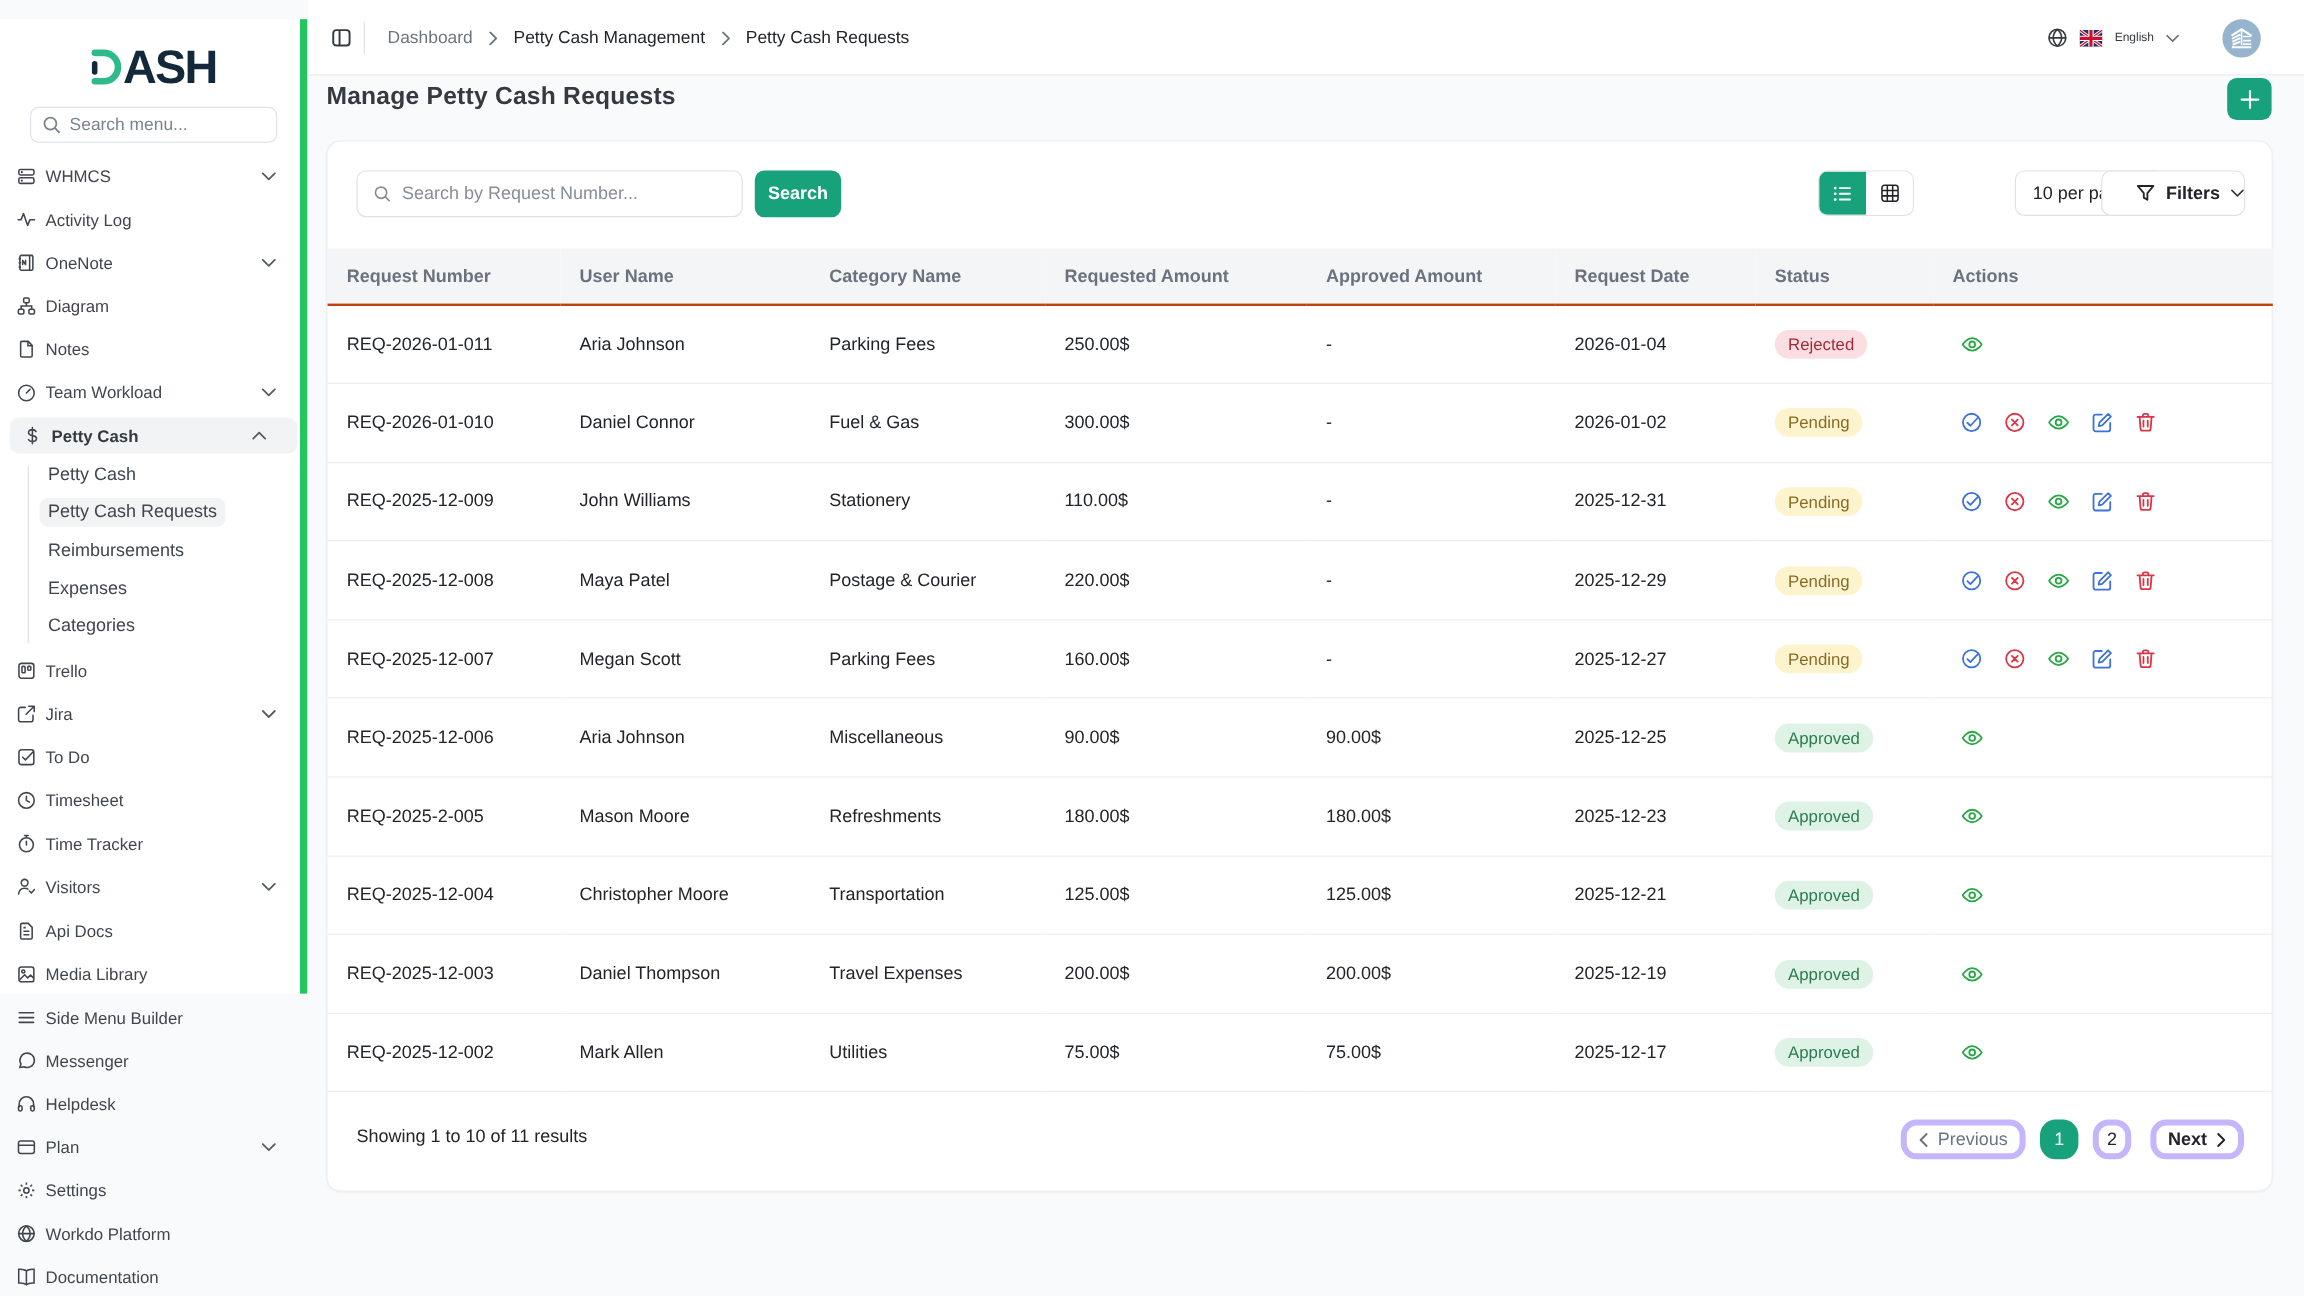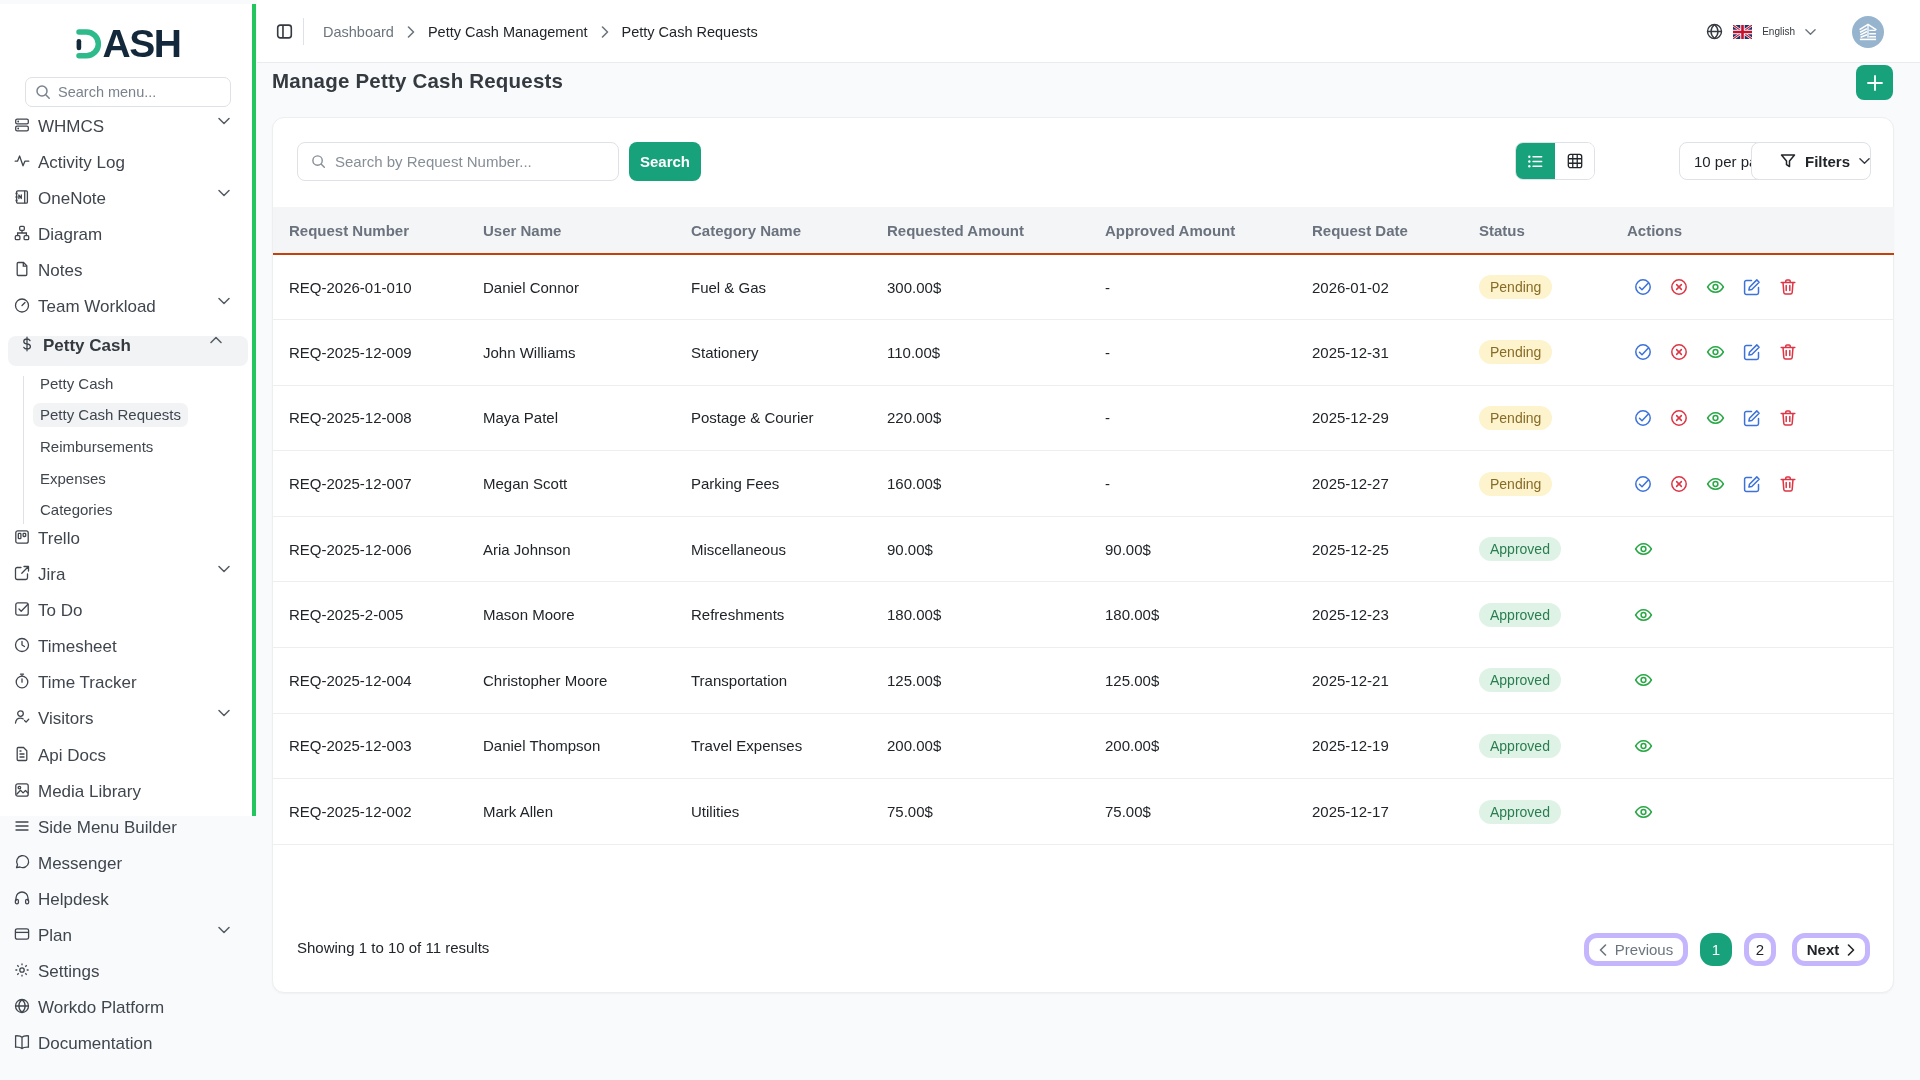--- a/index.html
+++ b/index.html
@@ -1,24 +1,24 @@
 <!DOCTYPE html>
 <html><head>
 <meta charset="utf-8">
 <style>
 * { margin:0; padding:0; box-sizing:border-box; }
 html,body { width:1920px; height:1080px; overflow:hidden; font-family:"Liberation Sans", sans-serif; background:#f9fafb; color:#212529; }
 svg { display:block; }
 
 
-#sidebar { position:absolute; left:0; top:4px; width:256px; height:812px; background:#fff; border-right:4px solid #22c55e; }
+#sidebar { position:absolute; left:0; top:16px; width:256px; height:812px; background:#fff; border-right:6px solid #22c55e; }
 #logo { position:absolute; left:0; top:15px; width:256px; height:44px; display:flex; align-items:center; justify-content:center; }
 #searchmenu { position:absolute; left:25px; top:73px; width:206px; height:30px; border:1px solid #dee2e6; border-radius:7px; display:flex; align-items:center; padding-left:9px; gap:7px; color:#7a838d; font-size:14.5px; }
 #nav { position:absolute; left:0; top:113px; width:256px; }
-.nitem { height:36.05px; display:flex; align-items:flex-start; padding-left:14px; gap:8px; font-size:17px; color:#40464e; position:relative; }
+.nitem { height:36.05px; display:flex; align-items:center; padding-left:14px; gap:8px; font-size:14px; color:#40464e; position:relative; }
 .nitem .chev { position:absolute; right:26px; color:#555c64; }
 .nitem.group-active { background:#f1f3f5; border-radius:8px; margin:3px 8px; height:30px; padding-left:11px; font-weight:bold; color:#343a40; }
 .sub { position:relative; }
 .subline { position:absolute; left:23px; top:9px; bottom:2px; width:1px; background:#dee2e6; }
 .sitem { height:31.7px; display:flex; align-items:center; padding-left:33px; font-size:15px; color:#40464e; }
 .sub { margin-top:-2px; margin-bottom:3.5px; }
 .sitem .pill { padding:3.5px 7px; border-radius:7px; }
 .sitem.active .pill { background:#f1f3f5; }
 .icn { width:16px; height:16px; color:#40464e; flex:0 0 16px; }
 
@@ -403,20 +403,37 @@
             <th>Category Name</th>
             <th>Requested Amount</th>
             <th>Approved Amount</th>
             <th>Request Date</th>
             <th>Status</th>
             <th>Actions</th>
           </tr>
         </thead>
       <tbody id="tbody">
           <tr>
+            <td>REQ-2026-01-011</td>
+            <td>Aria Johnson</td>
+            <td>Parking Fees</td>
+            <td>250.00$</td>
+            <td>-</td>
+            <td>2026-01-04</td>
+            <td><span class="badge b-rej">Rejected</span></td>
+            <td>
+              <div class="acts" style="padding-left:7px">
+                <svg width="19" height="18" viewBox="0 0 19 18" fill="none" stroke="#28a745" stroke-width="1.5">
+                  <path d="M1.6 9S4.7 3.8 9.5 3.8 17.4 9 17.4 9s-3.1 5.2-7.9 5.2S1.6 9 1.6 9z" stroke-linejoin="round"></path>
+                  <circle cx="9.5" cy="9" r="2.4"></circle>
+                </svg>
+              </div>
+            </td>
+          </tr>
+          <tr>
             <td>REQ-2026-01-010</td>
             <td>Daniel Connor</td>
             <td>Fuel &amp; Gas</td>
             <td>300.00$</td>
             <td>-</td>
             <td>2026-01-02</td>
             <td><span class="badge b-pen">Pending</span></td>
             <td>
               <div class="acts" style="padding-left:7px">
                 <svg width="18" height="18" viewBox="0 0 18 18" fill="none" stroke="#3c72d9" stroke-width="1.5">

